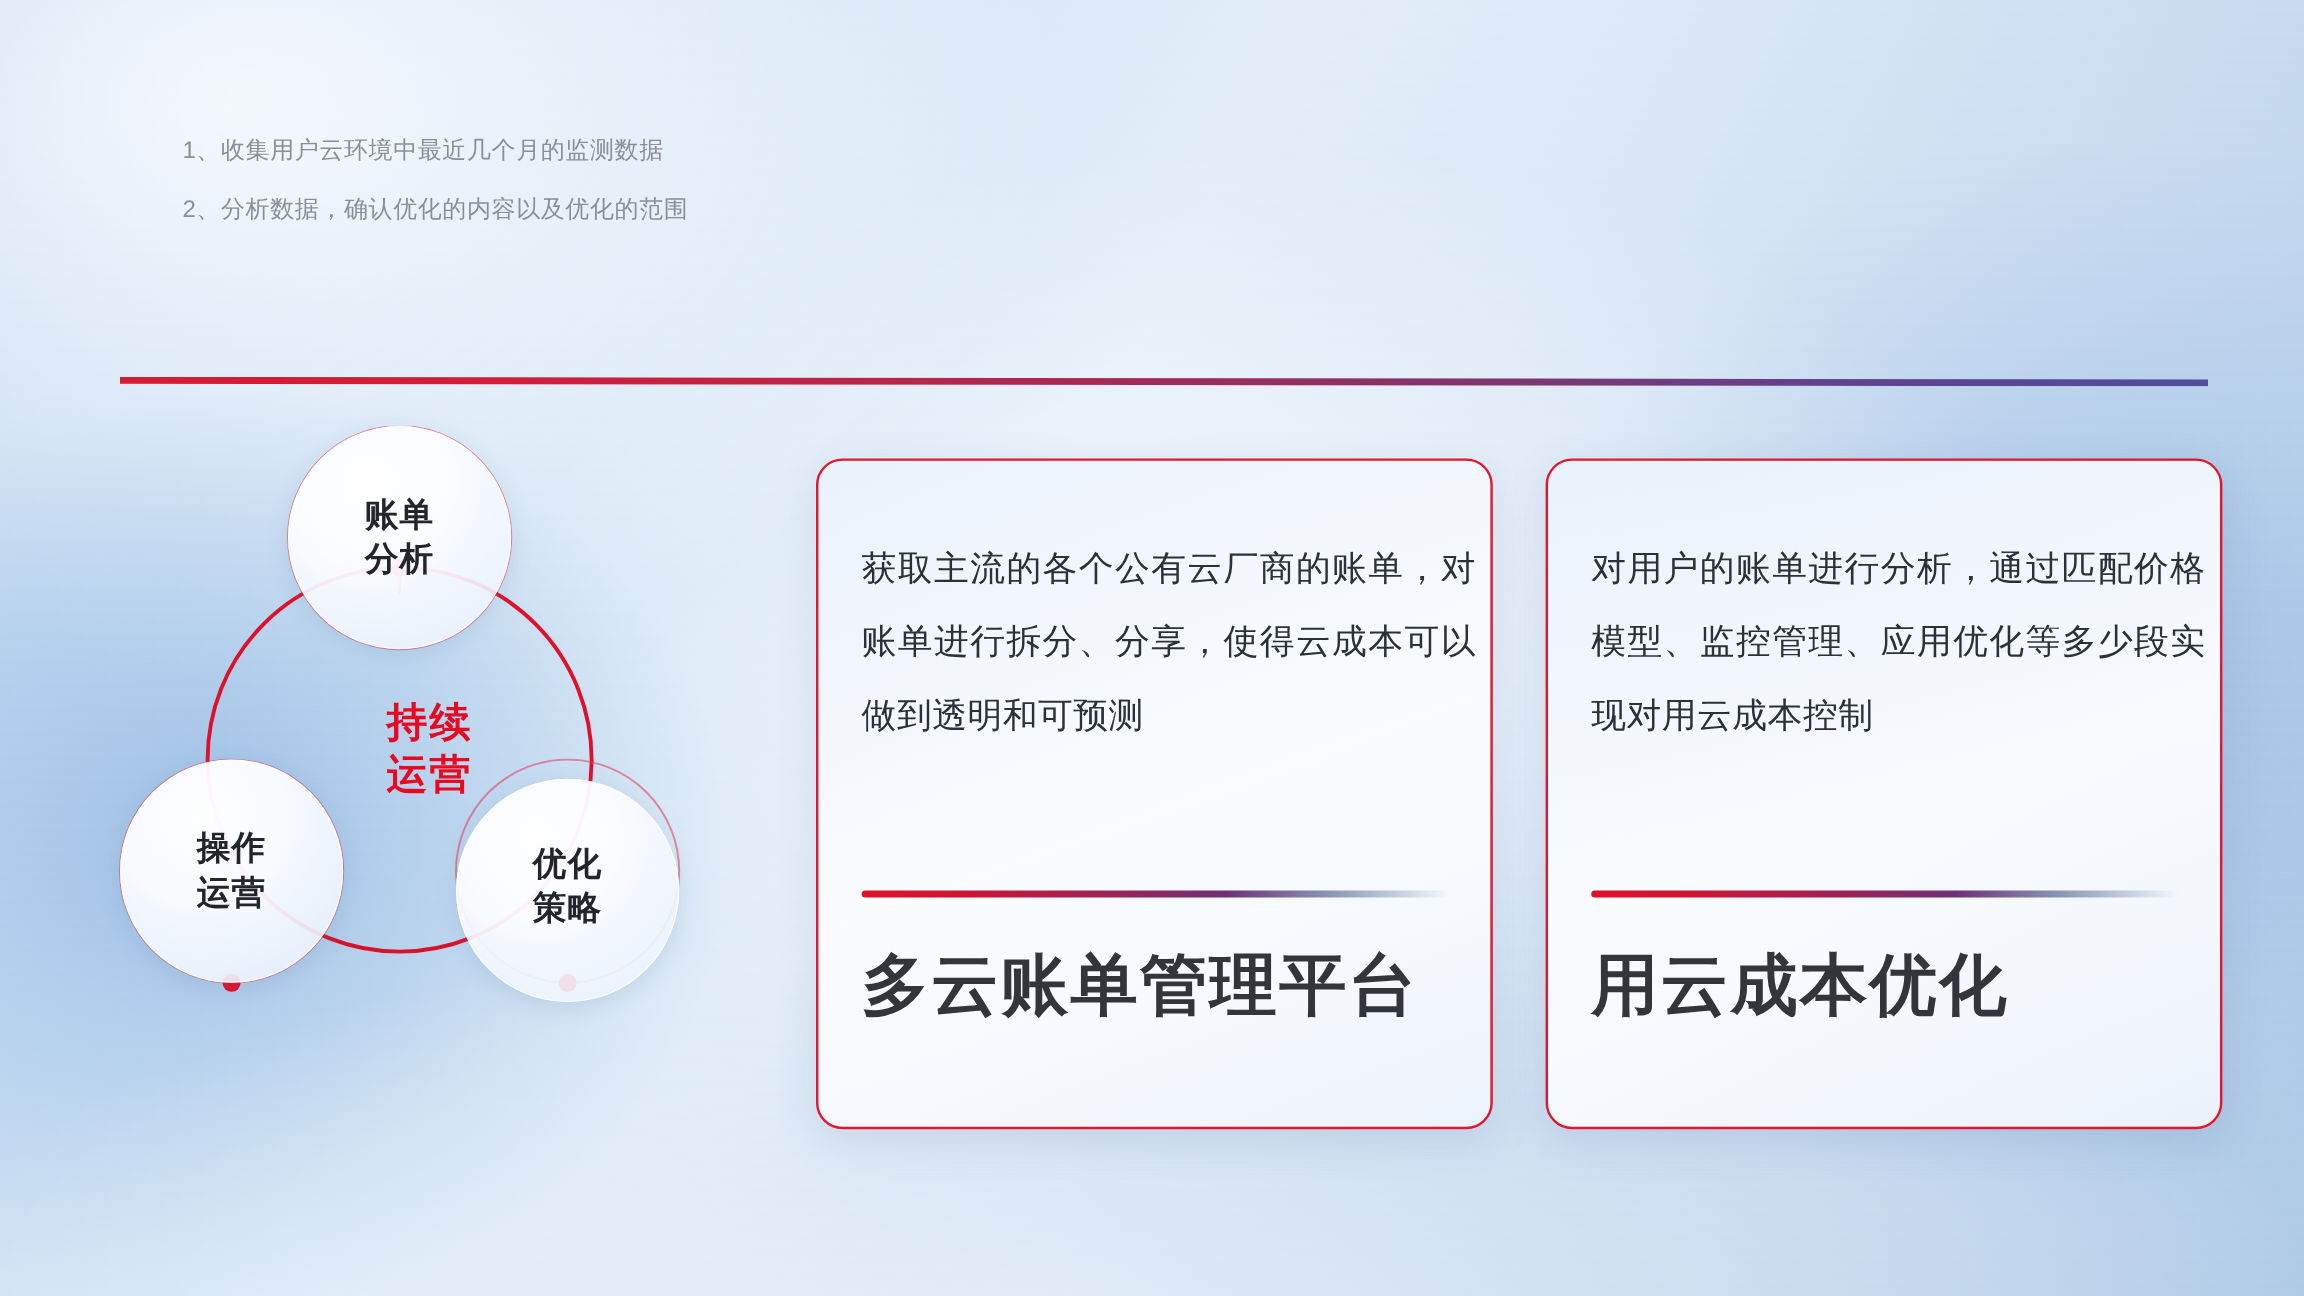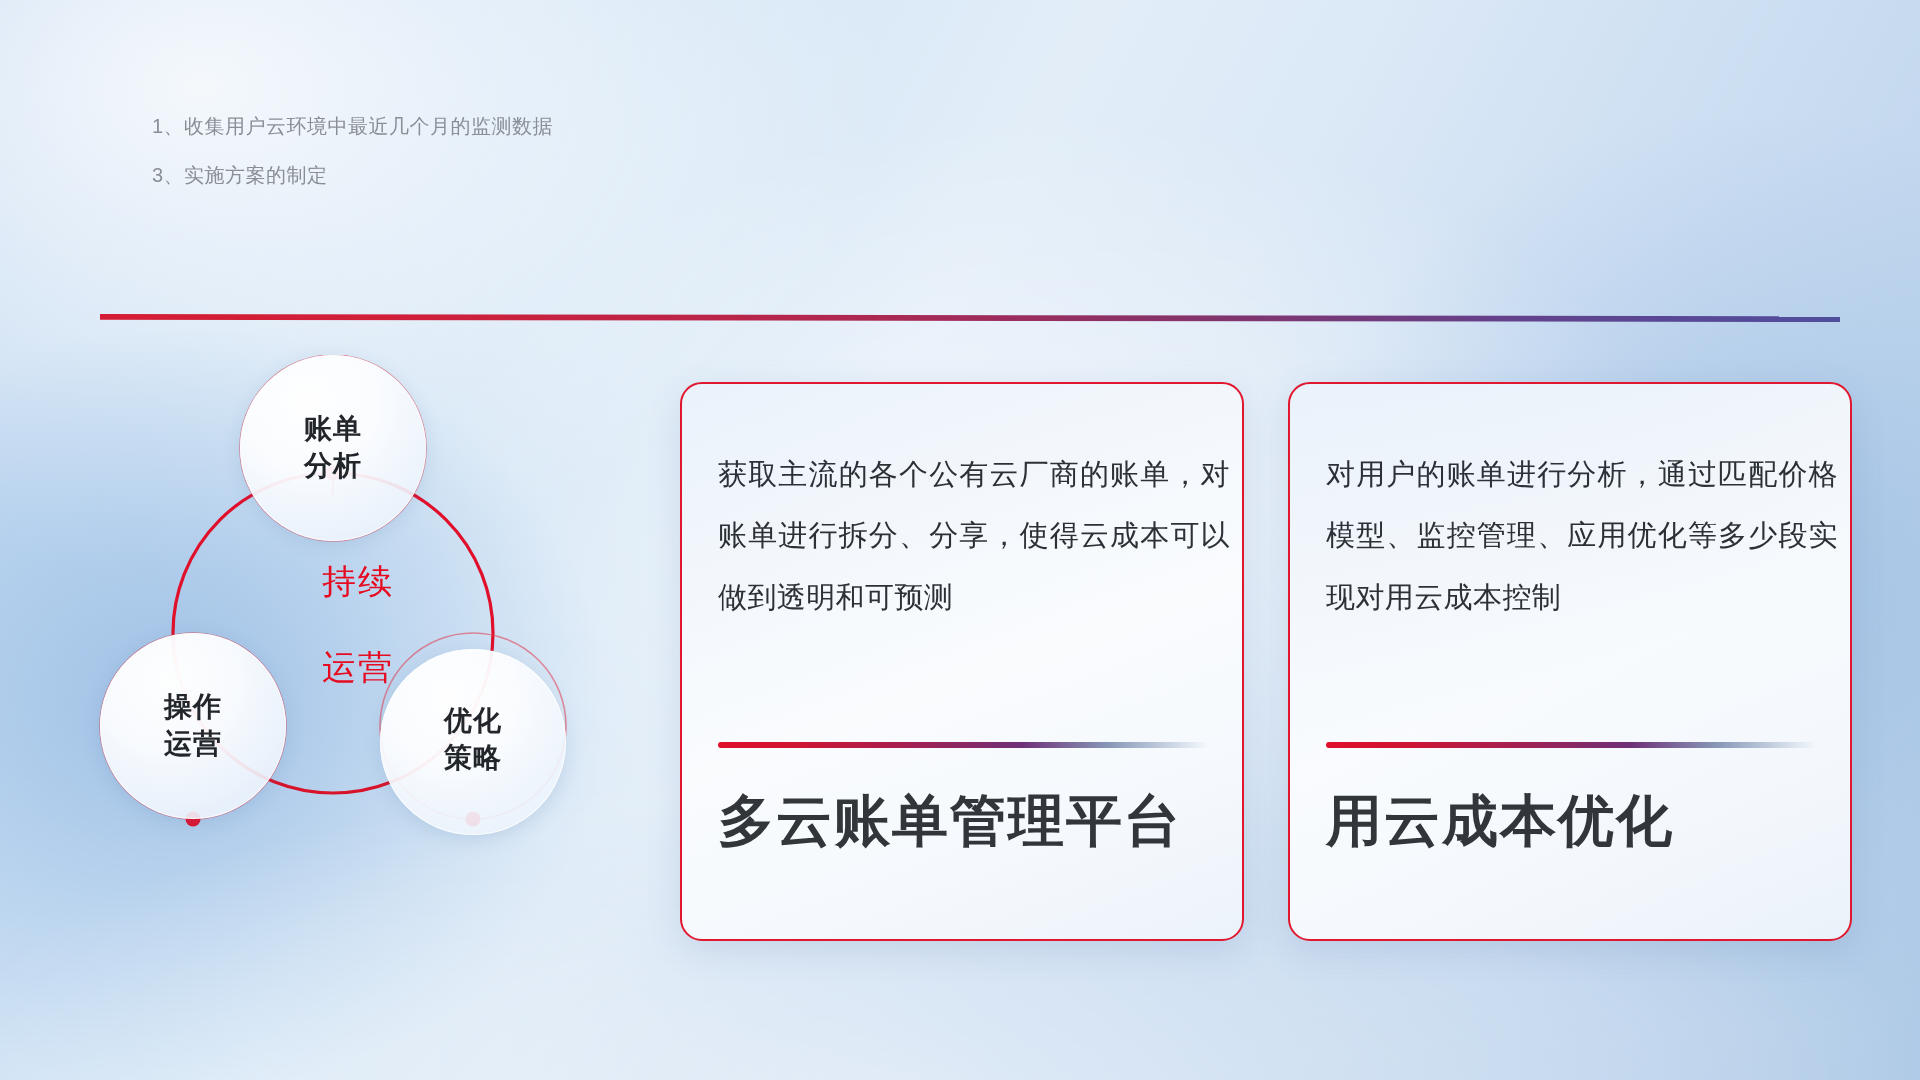--- a/index.html
+++ b/index.html
@@ -91,22 +91,22 @@
   .bub-bl{left:10px;top:278px;width:186px;height:186px;}
   .bub-br{left:290px;top:294px;width:186px;height:186px;font-family:Liberation Mono, monospace;}
   .bub-label{
     position:absolute;inset:0;display:flex;flex-direction:column;
     align-items:center;justify-content:center;
     font-size:28px;font-weight:700;color:#22262b;line-height:1.32;
     letter-spacing:1px;
   }
   .center-label{
     position:absolute;left:188px;top:205px;width:160px;height:130px;
-    display:flex;flex-direction:column;align-items:center;justify-content:space-between;
-    font-size:34px;font-weight:400;color:#e60b20;line-height:1.28;letter-spacing:2px;
+    display:flex;flex-direction:column;align-items:center;justify-content:center;
+    font-size:34px;font-weight:700;color:#e60b20;line-height:1.28;letter-spacing:2px;
   }
 
   
   .card{
     position:absolute;top:382px;width:560px;height:555px;
     border-radius:22px;
     border:2px solid #e0172e;
     background:linear-gradient(160deg,
         rgba(234,242,251,.92) 0%,
         rgba(243,247,252,.95) 26%,
@@ -143,21 +143,21 @@
 <div class="bg-glow-mid"></div>
 <div class="bg-blue-left"></div>
 <div class="bg-blue-right"></div>
 <div class="bg-blue-bot"></div>
 <div class="bg-white-bot"></div>
 <div class="bg-noise"></div>
 
 <div class="steps">
   <div class="col-left">
     <div class="step-line">1、收集用户云环境中最近几个月的监测数据</div>
-    <div class="step-line">3、实施方案的制定</div>
+    <div class="step-line">2、分析数据，确认优化的内容以及优化的范围</div>
   </div>
 </div>
 
 <div class="divider-top"></div>
 
 <div class="venn">
   <svg width="540" height="600" viewBox="0 0 540 600">
     <defs>
       <linearGradient id="ringGrad" x1="0" y1="0" x2="0" y2="1">
         <stop offset="0%" stop-color="#e0102b"></stop>

